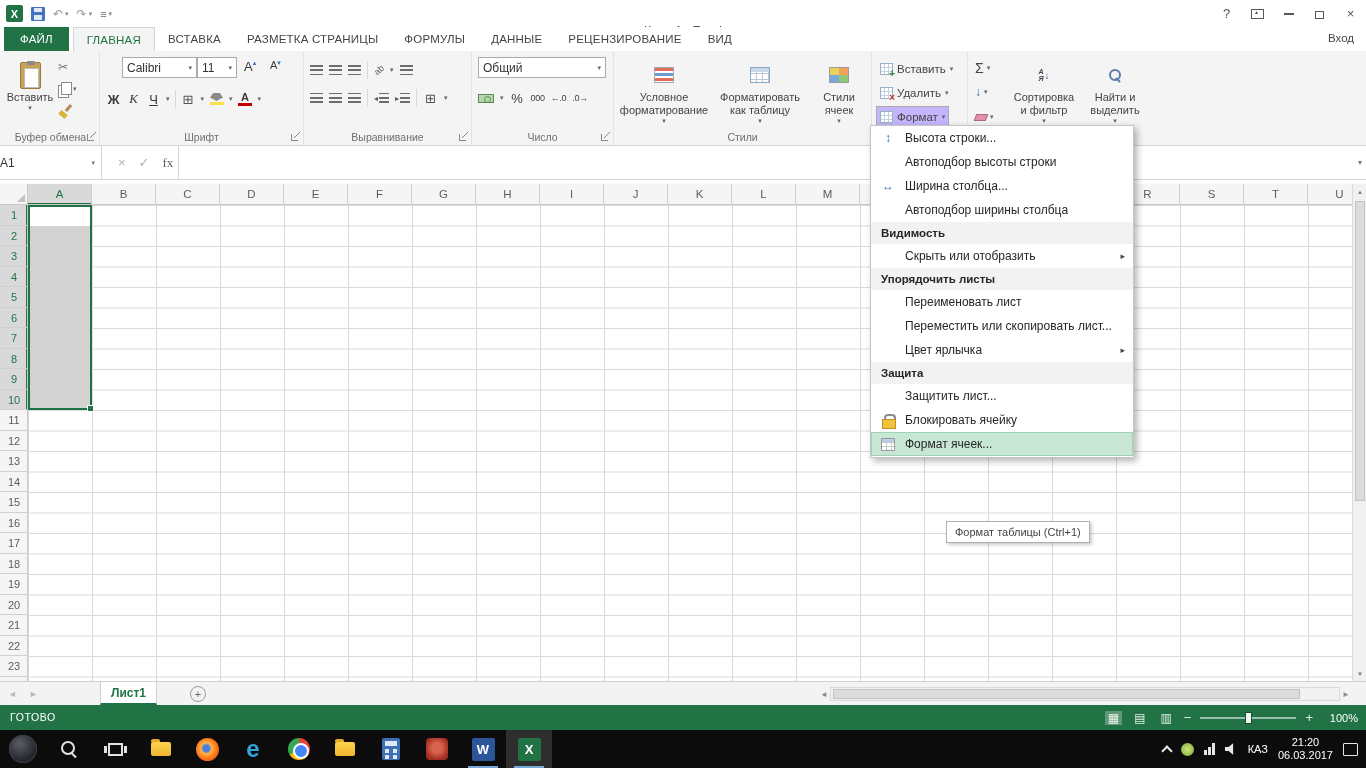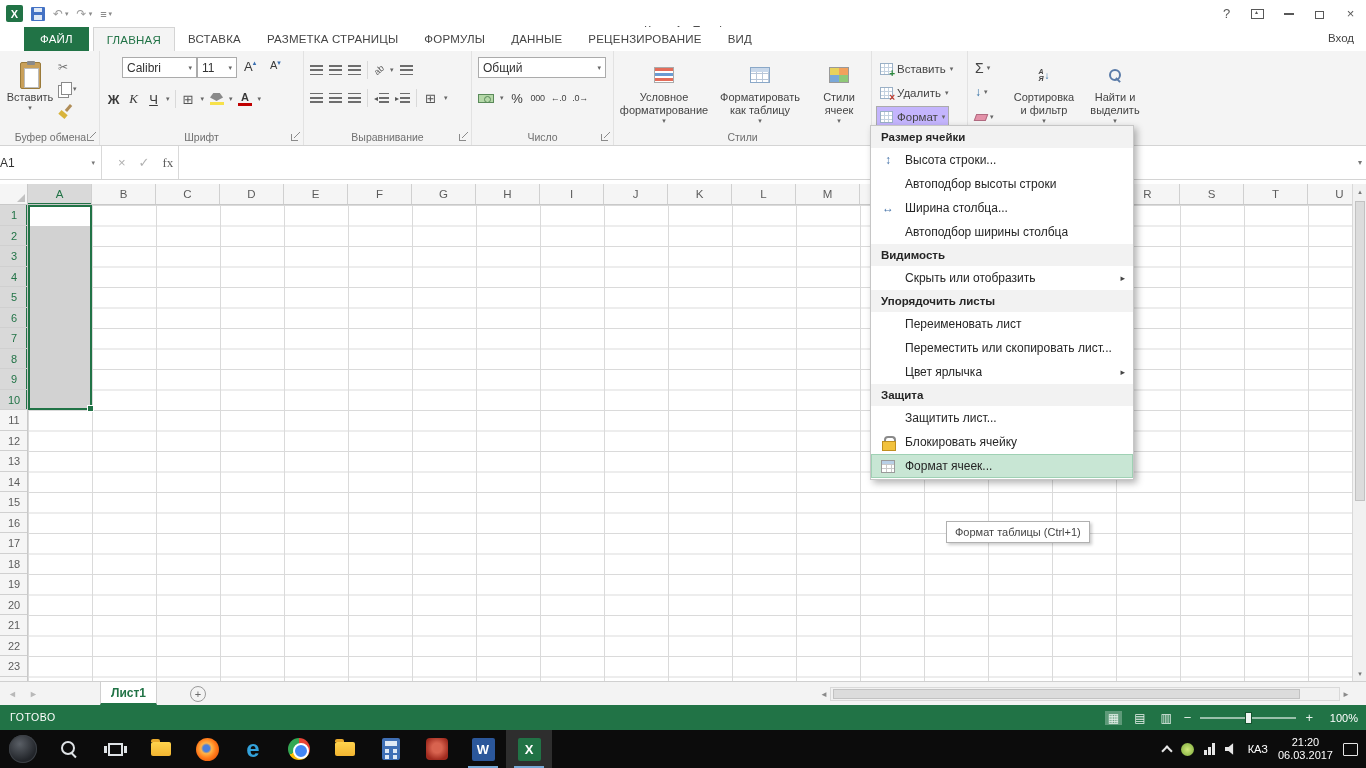--- a/index.html
+++ b/index.html
@@ -21,21 +21,21 @@
   #winbtns { position:absolute; right:0; top:0; height:27px; display:flex; }
   .wbtn { width:31px; height:27px; display:flex; align-items:center; justify-content:center; color:#585858; font-size:13px; }
   .icon-ribbondisp { position:relative; width:13px; height:10px; border:1px solid #585858; }
   .icon-ribbondisp::after { content:'▴'; position:absolute; left:3px; top:-2px; font-size:6px; color:#585858; }
   .icon-min { width:10px; height:2px; background:#585858; }
   .icon-restore { position:relative; width:9px; height:8px; border:1px solid #585858; background:#fff; margin-top:2px; }
   .icon-restore::before { content:''; position:absolute; left:2px; top:-4px; width:9px; height:8px; border:1px solid #585858; z-index:-1; }
 
   
   #tabsrow { position:absolute; top:27px; left:0; width:1366px; height:24px; background:#fff; }
-  #tablist { display:flex; height:24px; padding-left:4px;margin-left:20px; }
+  #tablist { display:flex; height:24px; padding-left:4px; }
   .rtab { padding:0 13px; height:24px; line-height:24px; font-size:11.5px; color:#444; letter-spacing:.2px; }
   .rtab.file { background:#217346; color:#fff; padding:0 16px; margin-right:4px; }
   .rtab.active { background:#f4f4f4; color:#217346; border:1px solid #d4d4d4; border-bottom:none; }
   #signin { position:absolute; right:12px; top:5px; font-size:11.5px; color:#444; }
 
   
   #ribbon { position:absolute; top:51px; left:0; width:1366px; height:95px; background:#f4f4f4; border-bottom:1px solid #d4d4d4; }
   .rgroup { position:absolute; top:0; height:94px; border-right:1px solid #e2e2e2; }
   .glabel { position:absolute; bottom:2px; left:0; right:0; text-align:center; font-size:10.5px; color:#707070; white-space:nowrap; }
   .launcher { position:absolute; right:3px; bottom:4px; width:9px; height:9px; }
@@ -659,21 +659,20 @@
       <span class="tray-lang">КАЗ</span>
       <div class="tray-clock">
         <span>21:20</span>
         <span>06.03.2017</span>
       </div>
       <span class="tray-notif"></span>
     </div>
   </div>
 
   <div id="format-menu">
-      <div class="m-head">Размер ячейки</div>
       <div class="m-item">
         <div class="m-ic">↕</div>
         <div class="m-lb">Высота строки...</div>
       </div>
       <div class="m-item">
         <div class="m-ic"></div>
         <div class="m-lb">Автоподбор высоты строки</div>
       </div>
       <div class="m-item">
         <div class="m-ic">↔</div>

